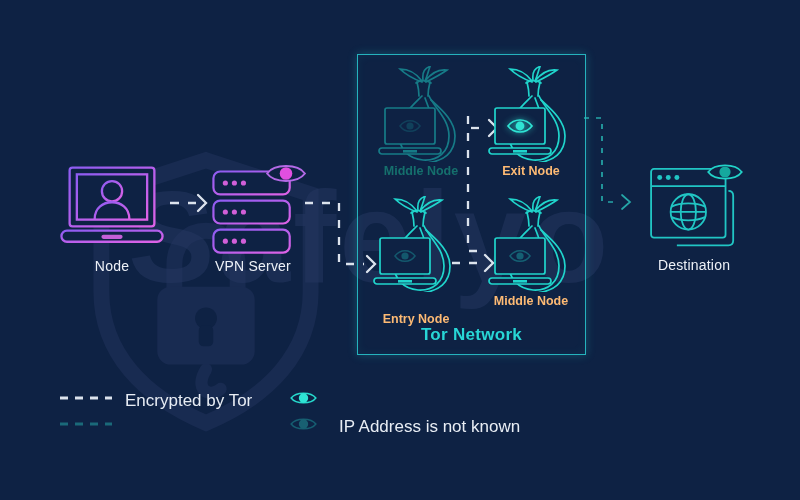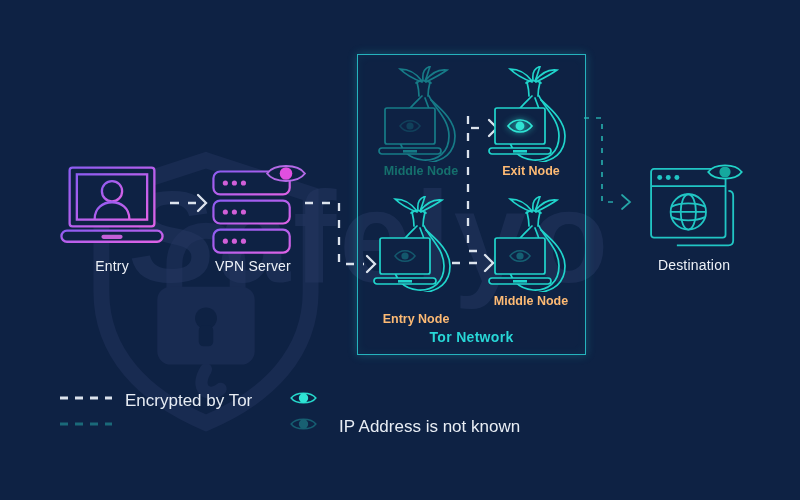--- a/index.html
+++ b/index.html
@@ -6,21 +6,21 @@
   #canvas{position:relative;width:800px;height:500px;background:#0e2244;overflow:hidden;
           font-family:"Liberation Sans",sans-serif;}
   .abs{position:absolute;}
   .lbl{position:absolute;color:#edf1f7;font-size:14px;text-align:center;letter-spacing:.2px;}
   .node-lbl{position:absolute;color:#fdba74;font-size:12.5px;font-weight:bold;text-align:center;width:110px;}
   .node-lbl.ghost{color:#15706d;}
   .tor-box{position:absolute;left:357px;top:54px;width:227px;height:299px;
            border:1.5px solid rgba(39,188,196,.95);
            box-shadow:0 0 9px rgba(39,200,204,.28), inset 0 0 10px rgba(39,200,204,.07);}
   .tor-lbl{position:absolute;left:0;bottom:9px;width:100%;text-align:center;
-           color:#28d6d6;font-size:14px;font-weight:bold;letter-spacing:.3px;}
+           color:#28d6d6;font-size:17px;font-weight:bold;letter-spacing:.3px;}
   .ghost-icon{opacity:.5;}
   .wm-text{position:absolute;left:128px;top:172px;font-size:130px;font-weight:bold;
            color:#263862;opacity:.52;letter-spacing:3px;line-height:1;white-space:nowrap;
            user-select:none;}
   .legend-lbl{position:absolute;color:#e8edf4;font-size:17px;}
   svg{display:block;}
 </style>
 </head>
 <body>
 
@@ -77,21 +77,21 @@
     </defs>
     <g stroke="url(#gP)" stroke-width="2.4" fill="none">
       <rect x="10" y="1.5" width="88" height="61" rx="3" fill="#0e2244"></rect>
       <rect x="17.5" y="8.5" width="73" height="47"></rect>
       <circle cx="54" cy="26" r="10.5"></circle>
       <path d="M36,55 C36,43 45,37.5 54,37.5 C63,37.5 72,43 72,55"></path>
       <rect x="1.5" y="67" width="105" height="11.5" rx="5.7" fill="#0e2244"></rect>
     </g>
     <rect x="43" y="71.2" width="22" height="4.4" rx="2.2" fill="#c45fd8"></rect>
   </svg>
-  <div class="lbl" style="left:60px;top:258px;width:104px;">Entry</div>
+  <div class="lbl" style="left:60px;top:258px;width:104px;">Node</div>
 
   <svg class="abs" style="left:212px;top:170px;" width="82" height="86" viewBox="0 0 86 90">
     <g stroke="url(#gP)" stroke-width="2.3" fill="#0e2244">
       <rect x="1.5" y="1.5" width="80" height="24" rx="7"></rect>
       <rect x="1.5" y="32" width="80" height="24" rx="7"></rect>
       <rect x="1.5" y="62.5" width="80" height="24" rx="7"></rect>
     </g>
     <g fill="#d15fd8">
       <circle cx="14" cy="13.5" r="2.7"></circle>
         <circle cx="23.5" cy="13.5" r="2.7"></circle>

